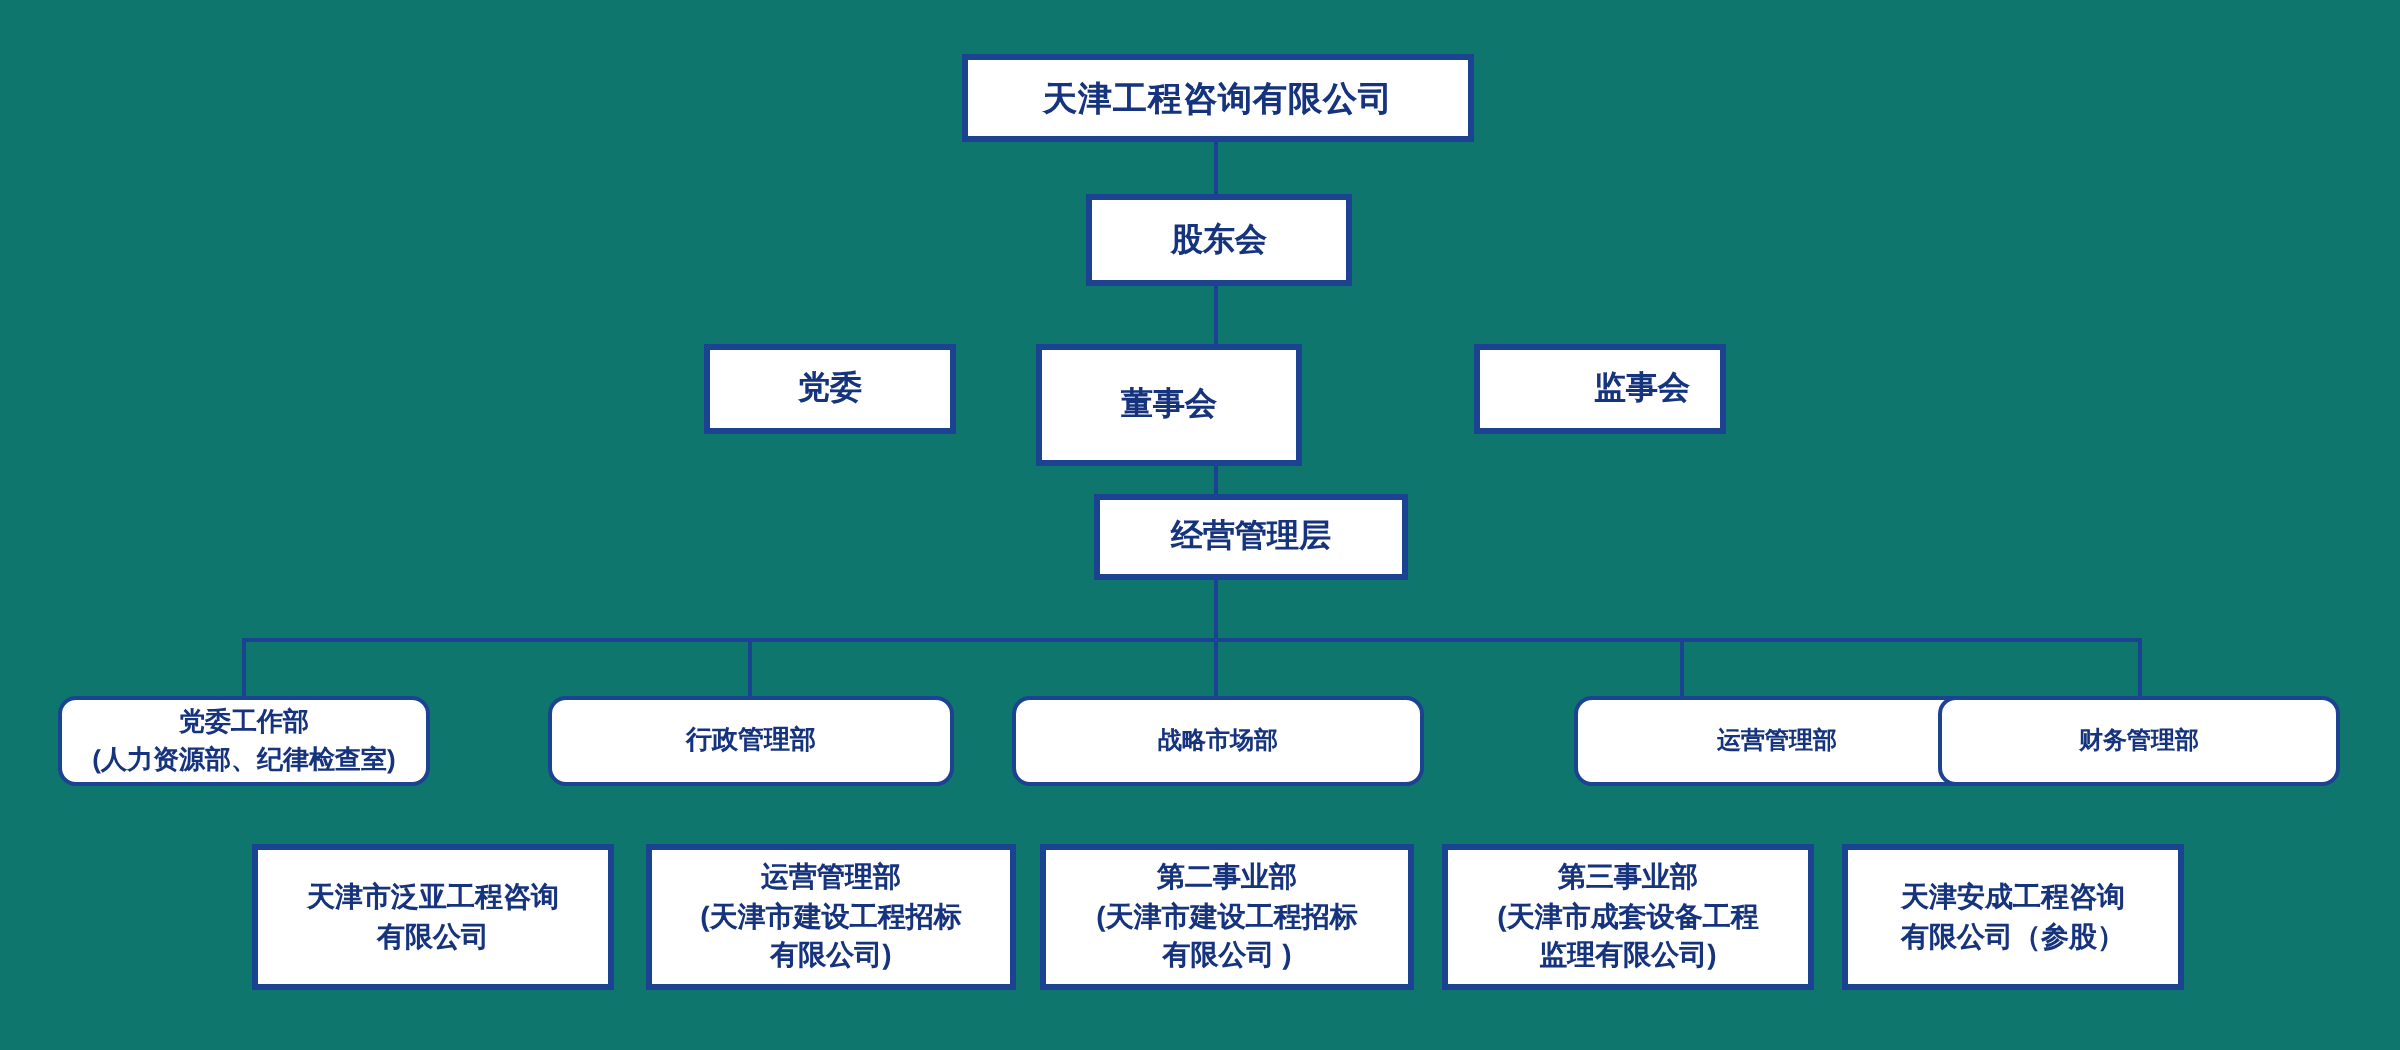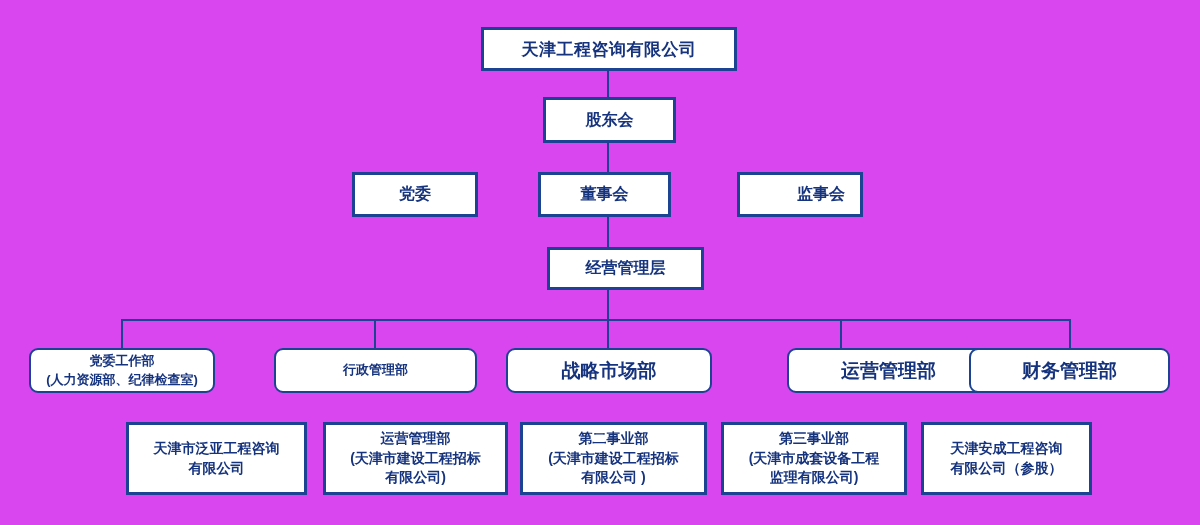--- a/index.html
+++ b/index.html
@@ -5,42 +5,42 @@
   html, body {
     margin: 0;
     padding: 0;
     background: #FFFFFF;
     font-family: "Liberation Sans", "DejaVu Sans", sans-serif;
   }
   .canvas {
     position: relative;
     width: 1200px;
     height: 525px;
-    background: #d946ef;
+    background: #0f766e;
     overflow: hidden;
   }
   .node {
     position: absolute;
     box-sizing: border-box;
     border: 3px solid #1C4392;
     background: #FFFFFF;
     color: #16337E;
     font-weight: 700;
     display: flex;
     flex-direction: column;
     align-items: center;
     justify-content: center;
     text-align: center;
     z-index: 2;
   }
   .node span { display: block; white-space: nowrap; }
   .lvl   { font-size: 16px; }
   .root  { font-size: 17px; letter-spacing: 0.5px; }
   .dept  { border-radius: 9px; border-width: 2.5px; }
-  .dept-single { font-size: 19px; }
+  .dept-single { font-size: 12px; }
   .dept-multi  { font-size: 13px; line-height: 1.45; }
   .sub   { font-size: 14px; line-height: 1.42; }
   .line {
     position: absolute;
     background: #1C4392;
     z-index: 1;
   }
 </style>
 </head>
 <body>
@@ -62,21 +62,21 @@
     <span>天津工程咨询有限公司</span>
   </div>
 
   <div class="node lvl" style="left:543px; top:97px; width:133px; height:46px;">
     <span>股东会</span>
   </div>
 
   <div class="node lvl" style="left:352px; top:172px; width:126px; height:45px;">
     <span>党委</span>
   </div>
-  <div class="node lvl" style="left:538px; top:172px; width:133px; height:45px;">
+  <div class="node lvl" style="left:518px; top:172px; width:133px; height:61px;">
     <span>董事会</span>
   </div>
   <div class="node lvl" style="left:737px; top:172px; width:126px; height:45px;padding-left:42px;">
     <span>监事会</span>
   </div>
 
   <div class="node lvl" style="left:547px; top:247px; width:157px; height:43px;">
     <span>经营管理层</span>
   </div>
 

